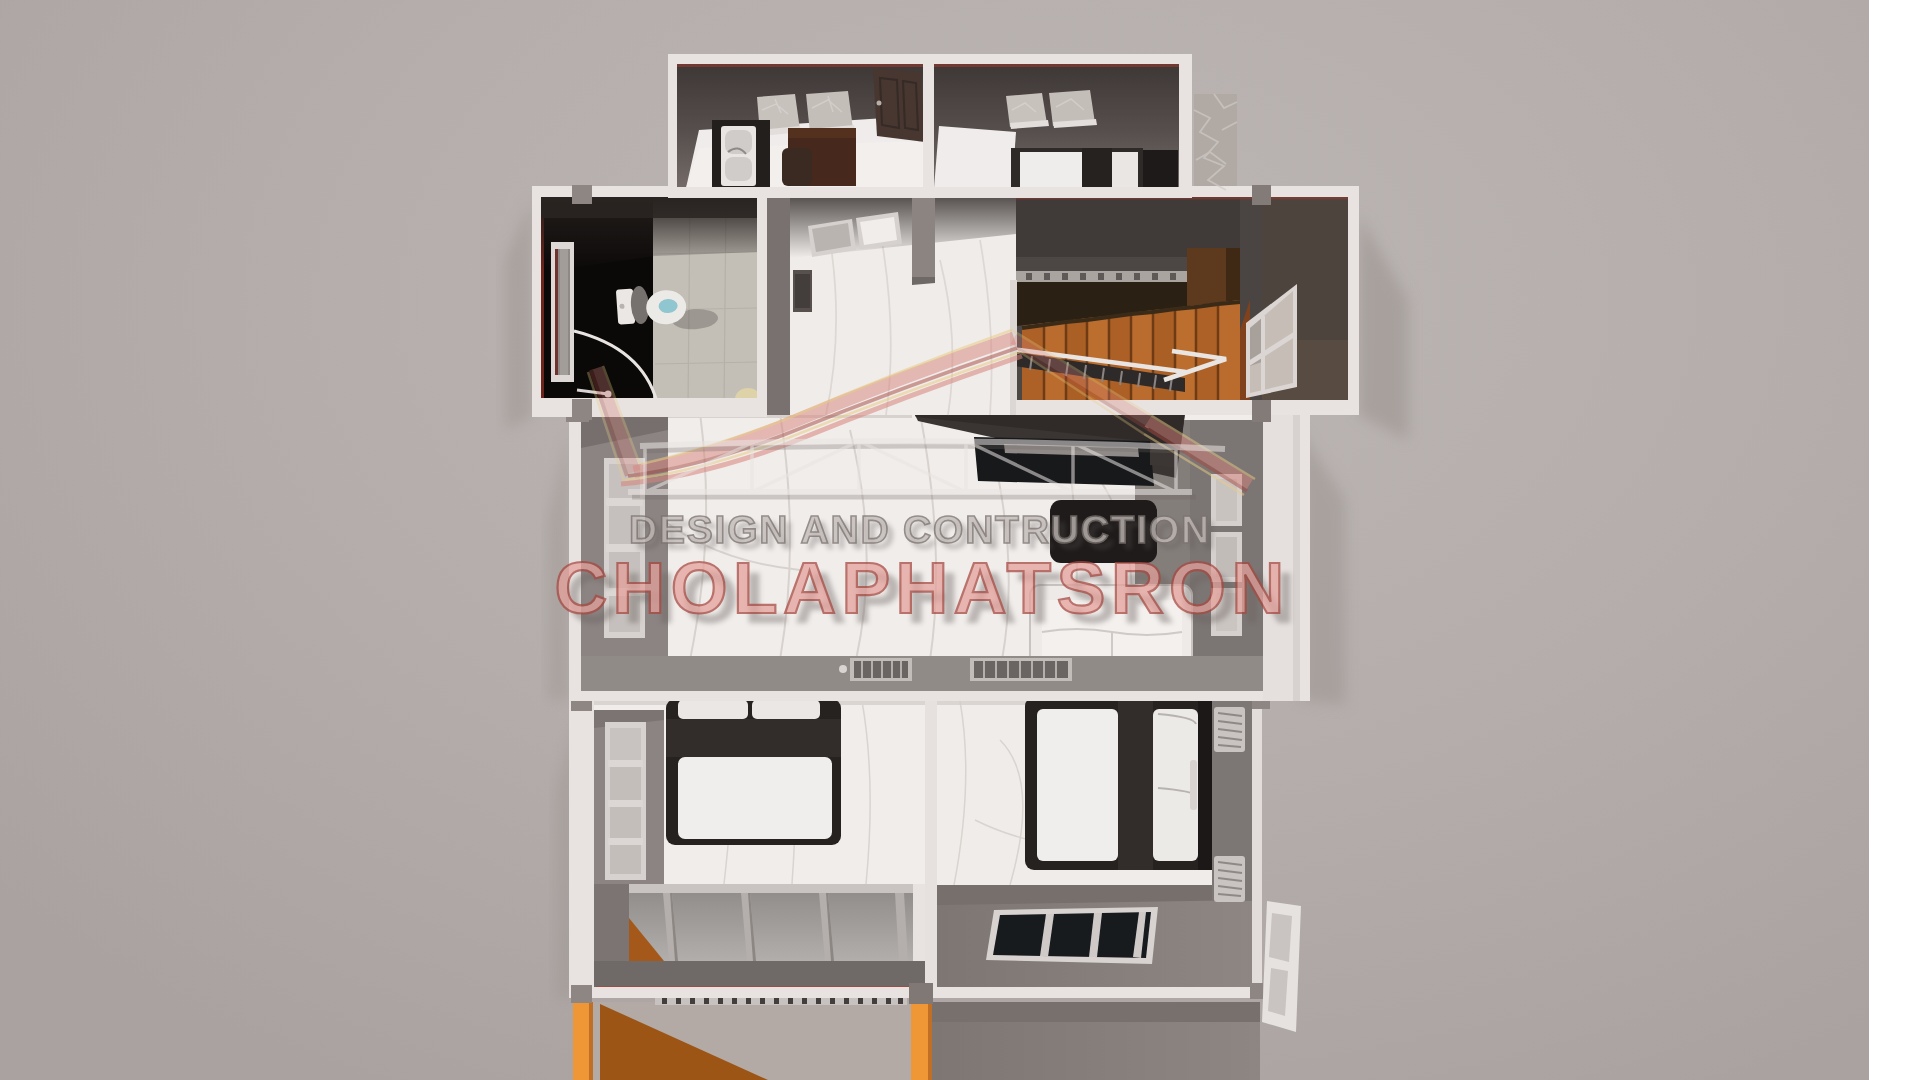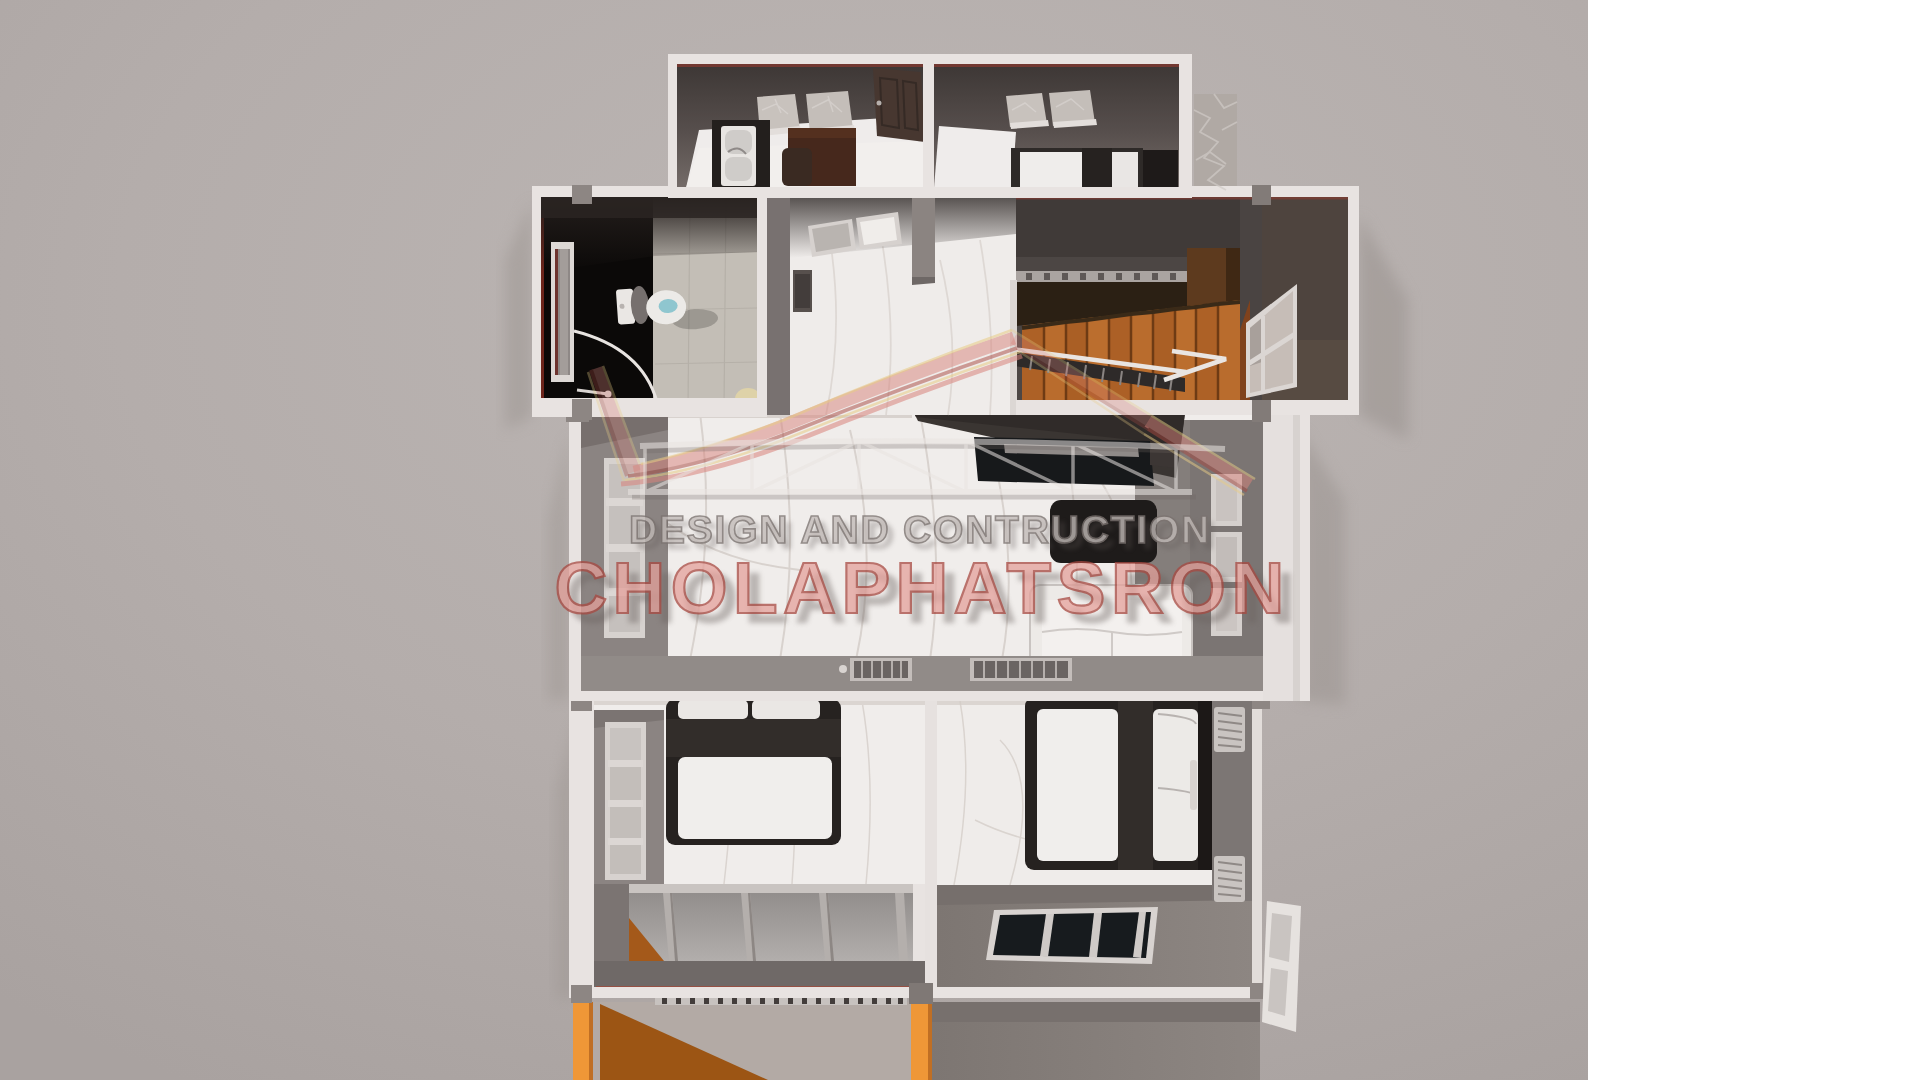--- a/index.html
+++ b/index.html
@@ -1,17 +1,17 @@
 <!DOCTYPE html>
 <html><head>
 <meta charset="utf-8">
 <style>
   html,body{margin:0;padding:0;width:1920px;height:1080px;overflow:hidden;
     font-family:"Liberation Sans",sans-serif;}
-  #stage{position:relative;width:1588px;height:1080px;
+  #stage{position:relative;width:1869px;height:1080px;
     background:radial-gradient(ellipse 1400px 900px at 56% 28%,#bcb6b4 0%,#b4adab 55%,#a9a2a0 100%);}
   svg{position:absolute;left:0;top:0;}
 </style>
 </head>
 <body>
 <div id="stage">
 <svg width="1920" height="1080" viewBox="0 0 1920 1080">
 <defs>
   <linearGradient id="wallDark" x1="0" y1="0" x2="0" y2="1">
     <stop offset="0" stop-color="#3d3735"></stop>

